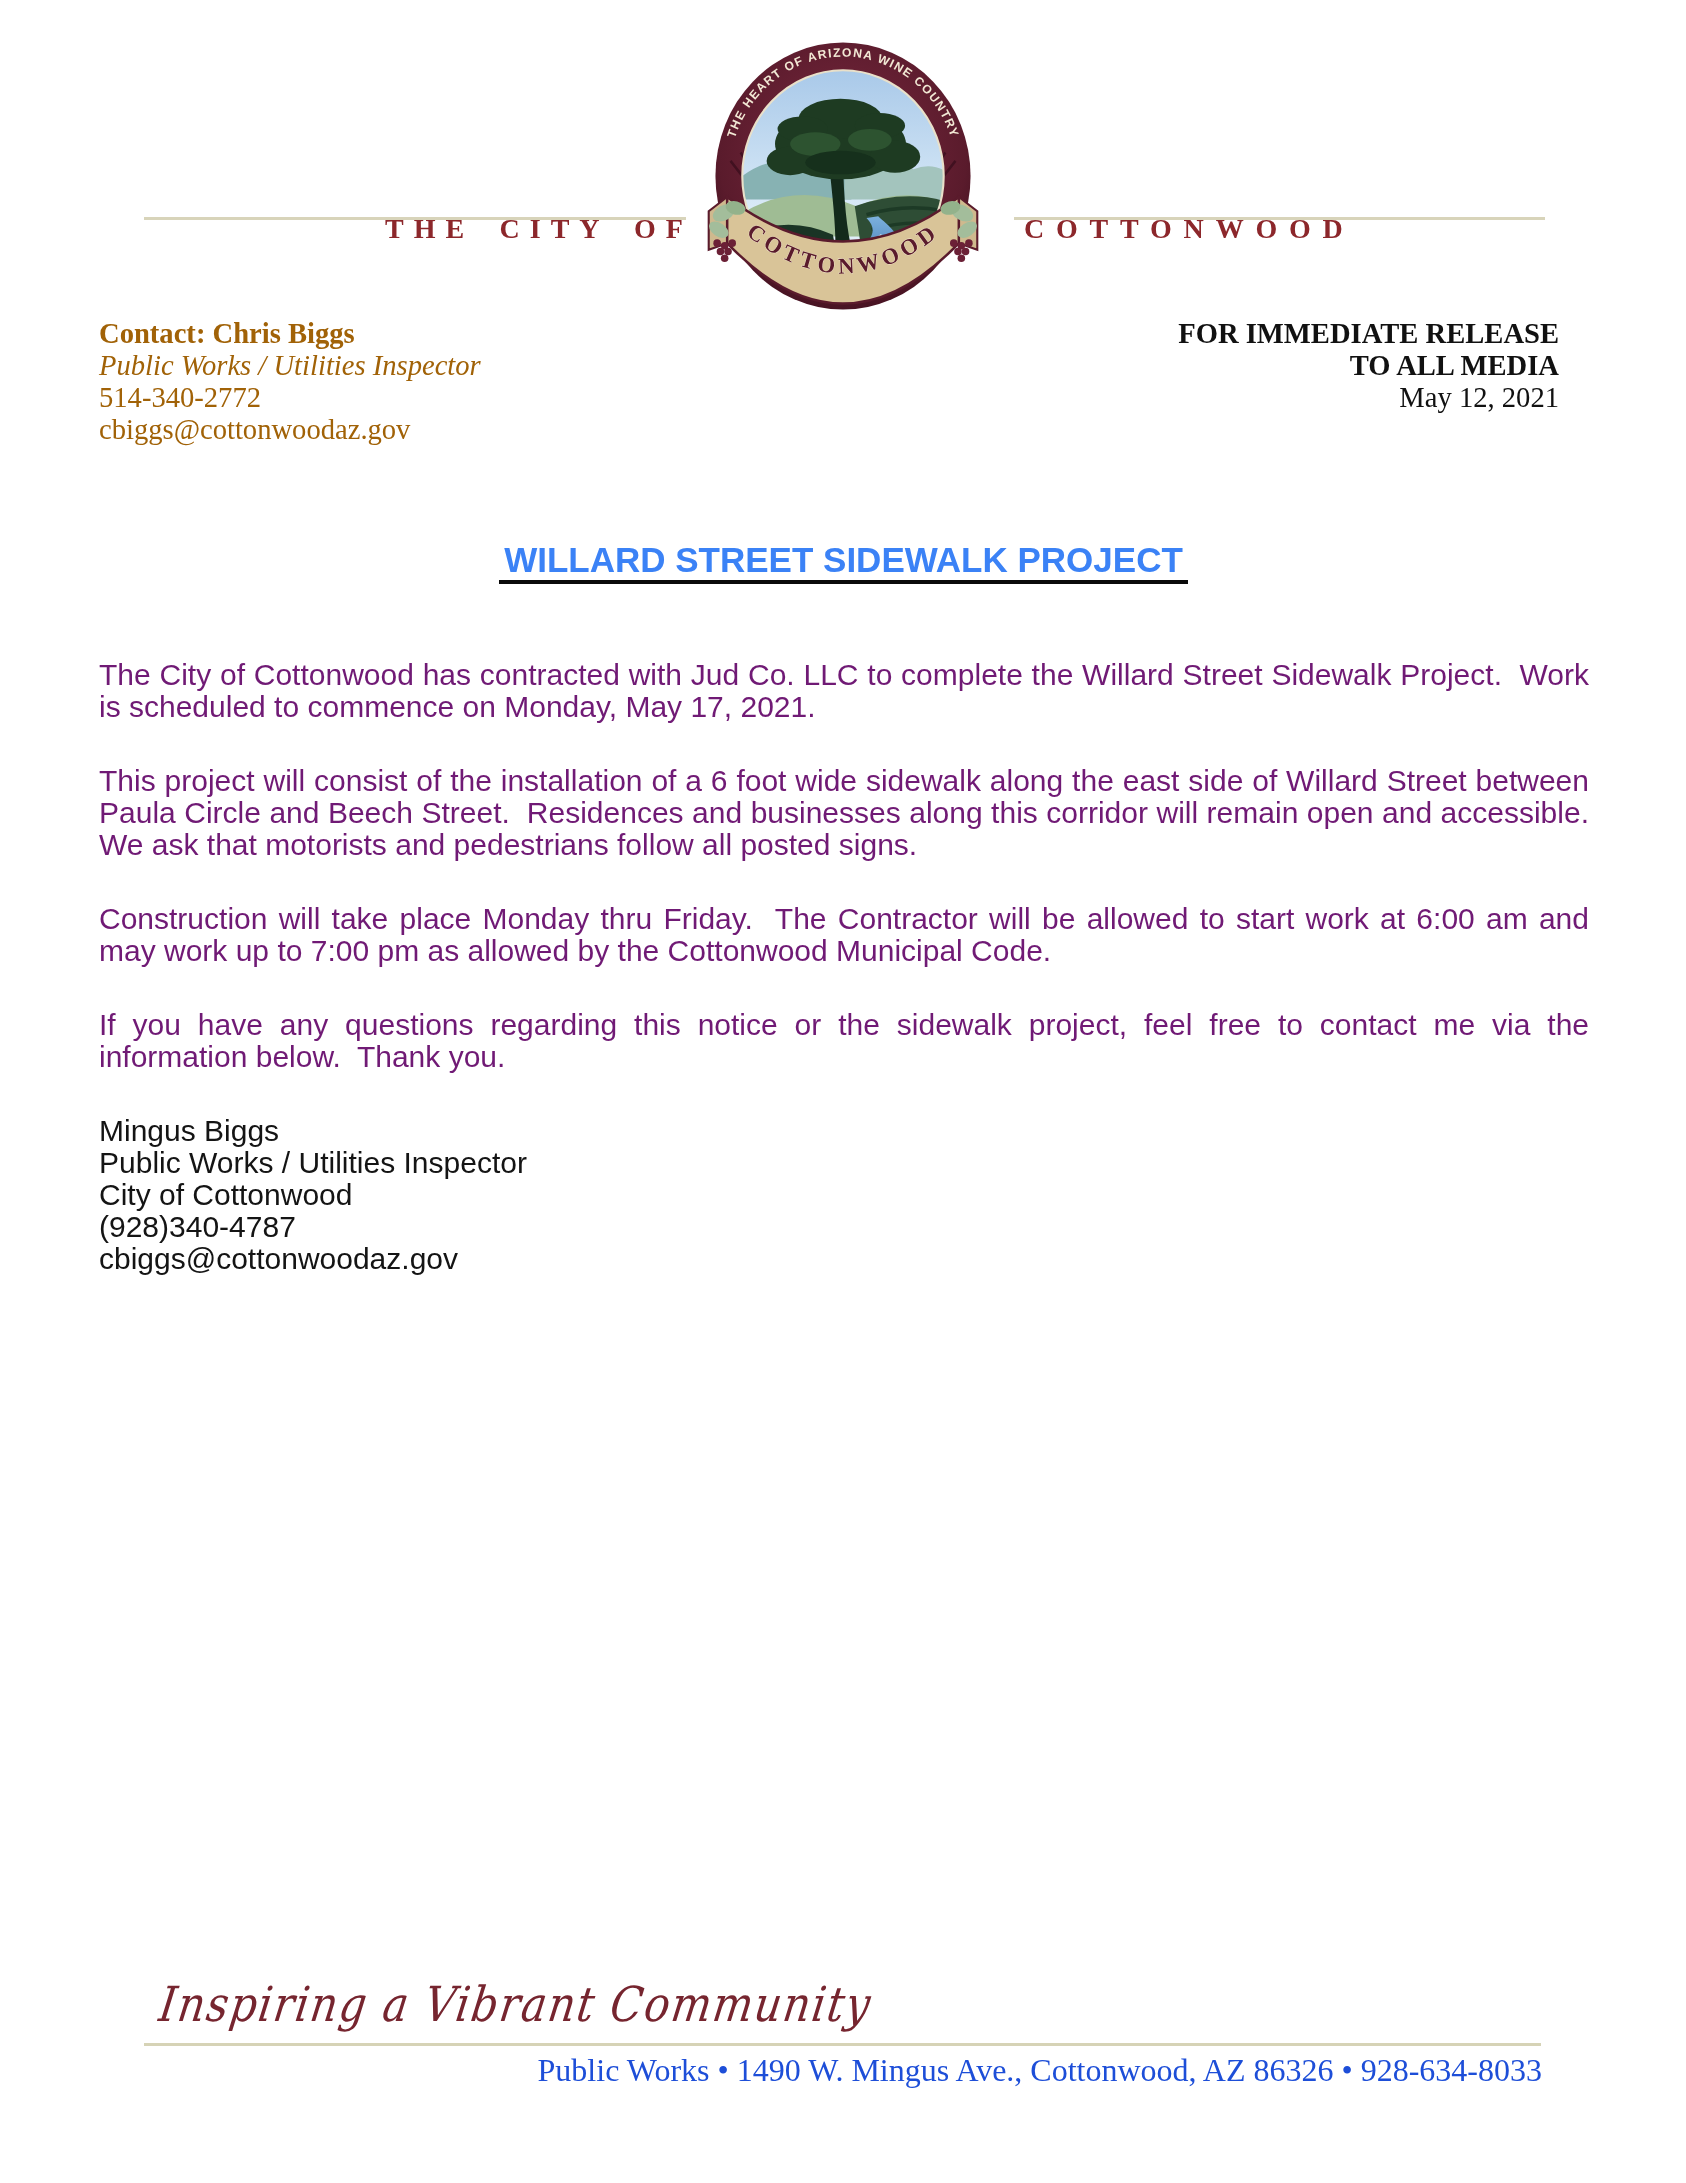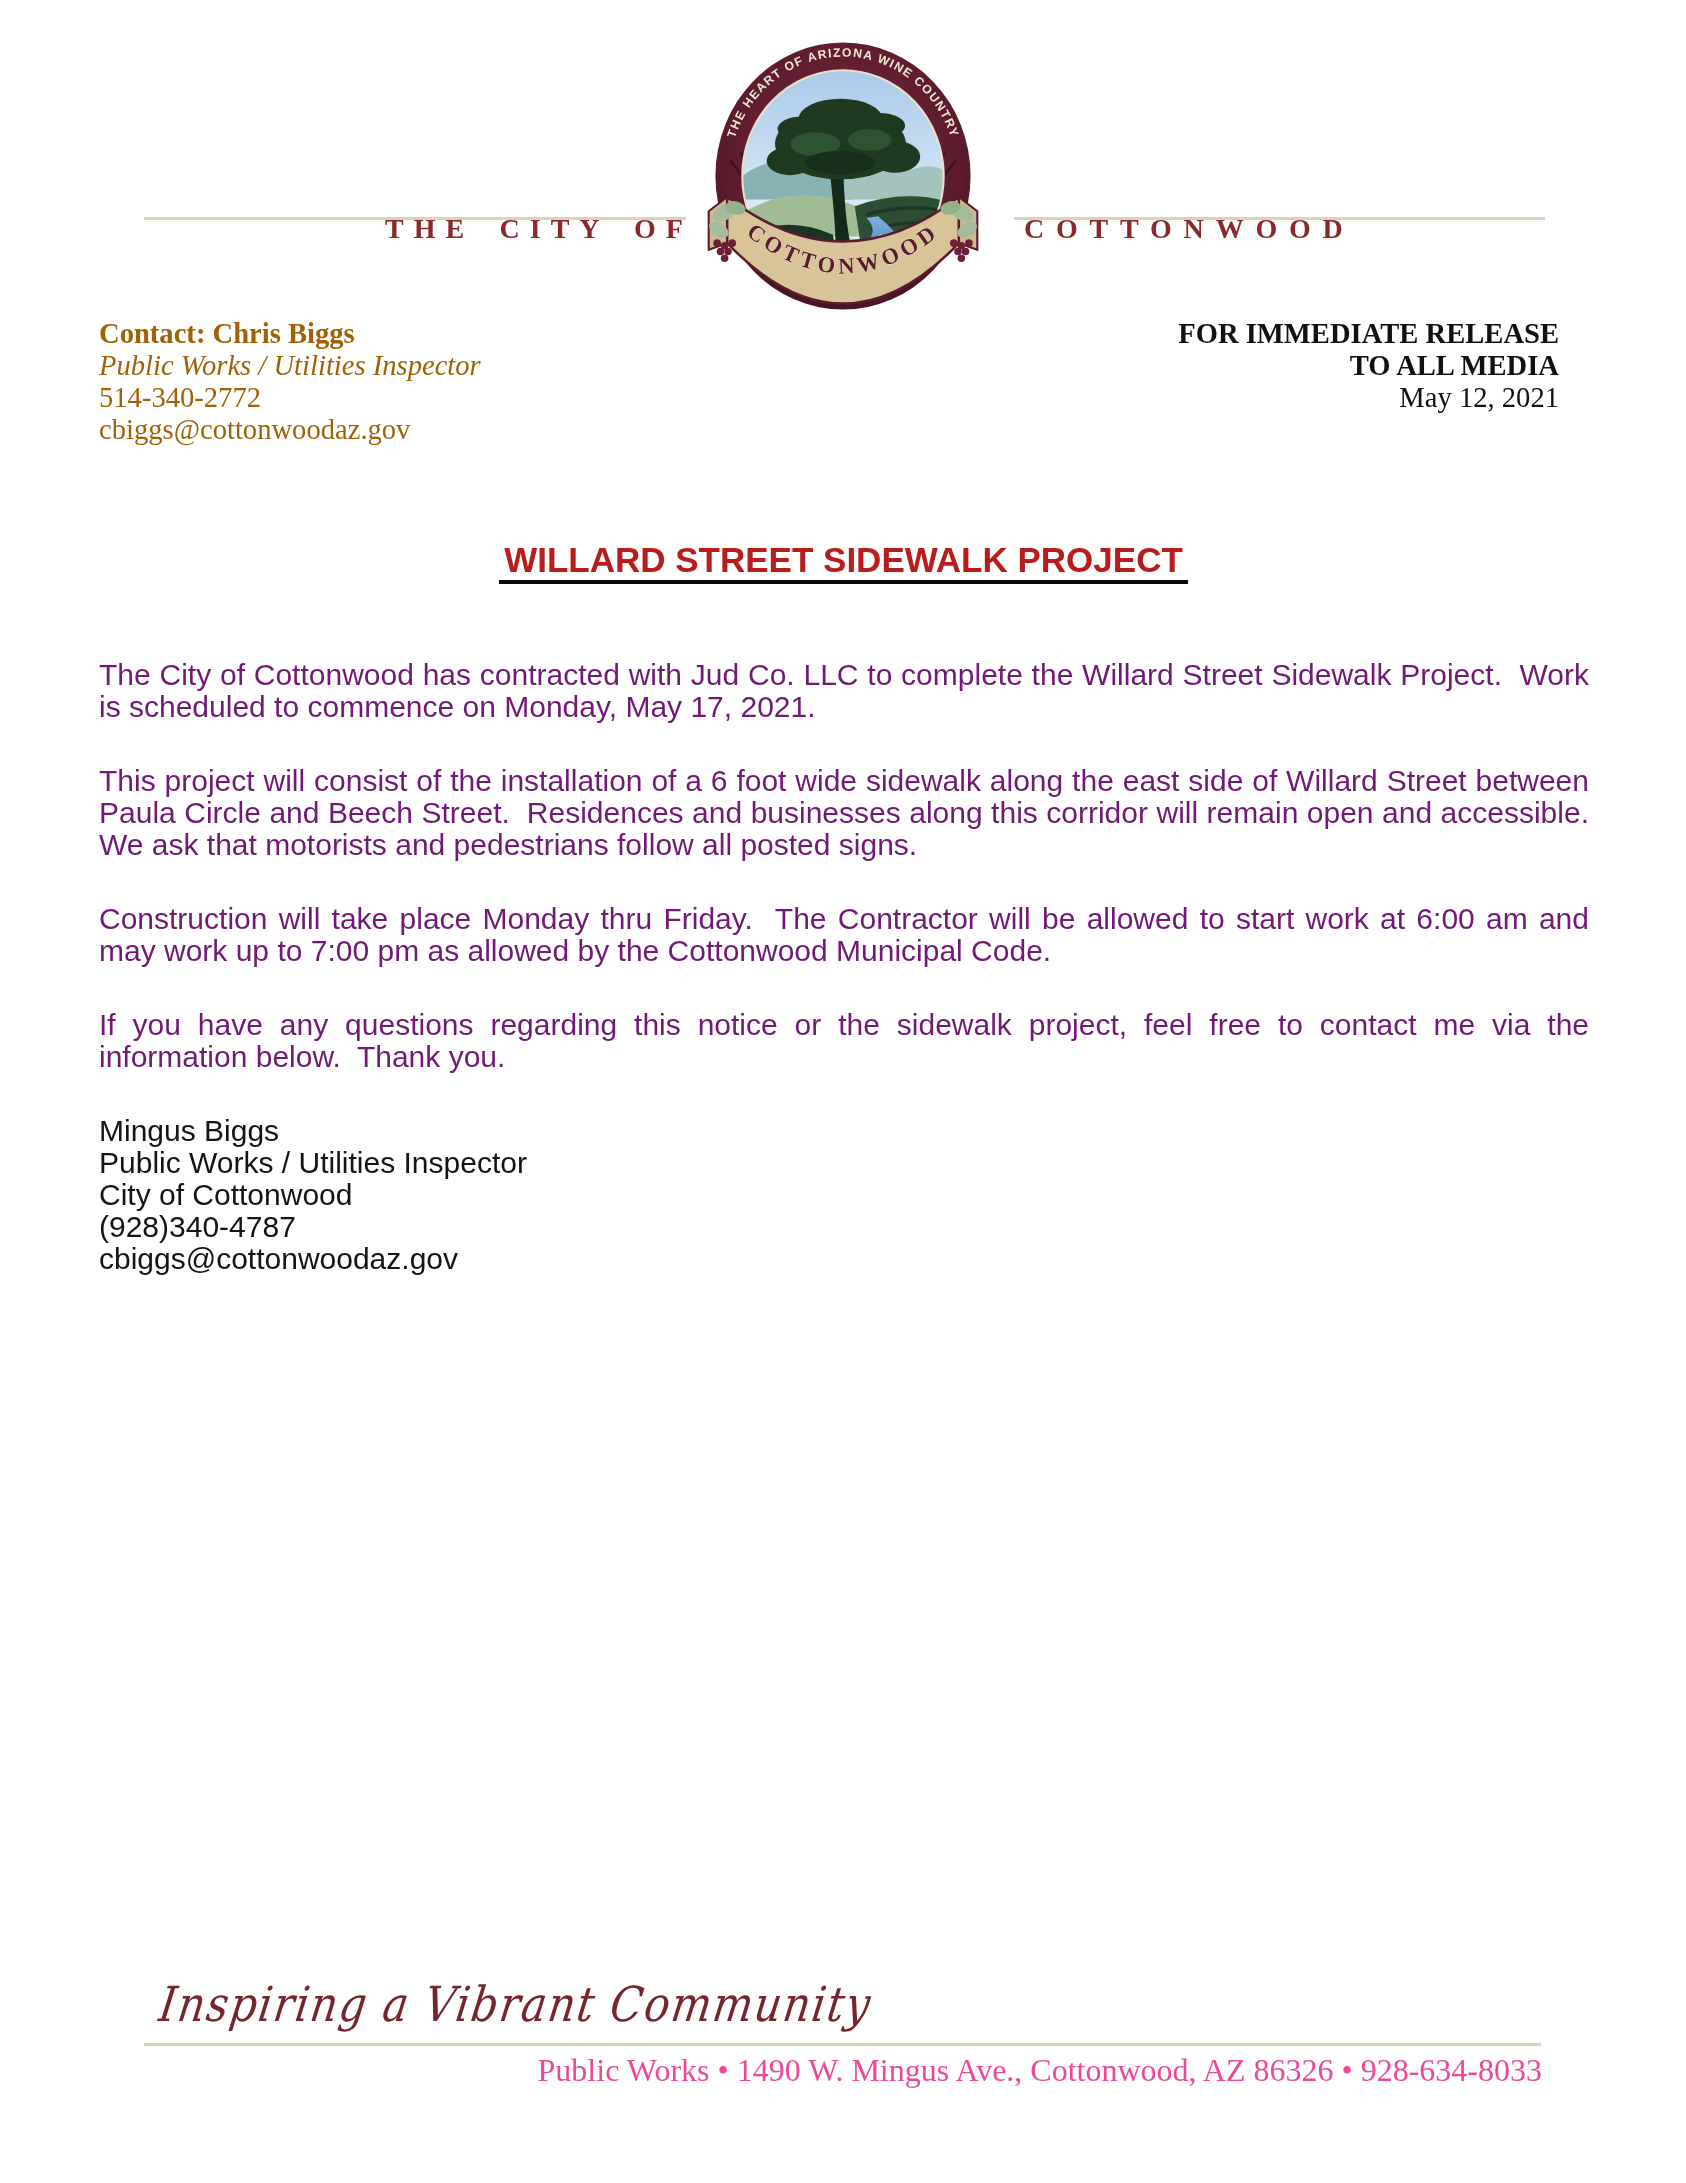--- a/index.html
+++ b/index.html
@@ -19,35 +19,35 @@
   
   .contact{position:absolute;left:99px;top:318px;font-family:"Liberation Serif",serif;
            font-size:28.6px;line-height:32px;color:#a16207;}
   .release{position:absolute;right:128px;top:318px;text-align:right;
            font-family:"Liberation Serif",serif;font-size:28.6px;line-height:32px;color:#111;}
   .b{font-weight:bold;} .i{font-style:italic;}
 
   
   .title-wrap{position:absolute;left:0;top:542px;width:1687px;text-align:center;}
   .title-wrap span{display:inline-block;font-weight:bold;font-size:35px;line-height:35px;
-                   color:#b91c1c;border-bottom:4.2px solid #0a0a0a;padding:0 5px 2.5px;}
+                   color:#3b82f6;border-bottom:4.2px solid #0a0a0a;padding:0 5px 2.5px;}
 
   
   .body-text{position:absolute;left:99px;top:659px;width:1490px;}
   .body-text p{margin:0 0 42px 0;font-size:30px;line-height:32px;text-align:justify;
                white-space:pre-wrap;color:#701a75;}
   .sig{font-size:30px;line-height:32px;color:#141414;}
 
   
   .tagline{position:absolute;left:156px;top:1983px;font-family:"DejaVu Serif",serif;
            font-style:italic;font-size:42px;color:#76252f;letter-spacing:1.7px;
            transform:skewX(-8deg) scaleY(1.15);transform-origin:left bottom;white-space:nowrap;}
   .footer-line{position:absolute;left:144px;top:2043px;width:1397px;height:2.5px;background:#d6d3b6;}
   .footer-info{position:absolute;right:145px;top:2052px;font-family:"Liberation Serif",serif;
-               font-size:32px;color:#ec4899;white-space:nowrap;}
+               font-size:32px;color:#1d4ed8;white-space:nowrap;}
 </style>
 </head>
 <body>
 
 <div class="page">
 
   <div class="hdr-line hdr-line-left"></div>
   <div class="hdr-line hdr-line-right"></div>
 
   <div class="hdr-text hdr-left">THE CITY OF</div>

